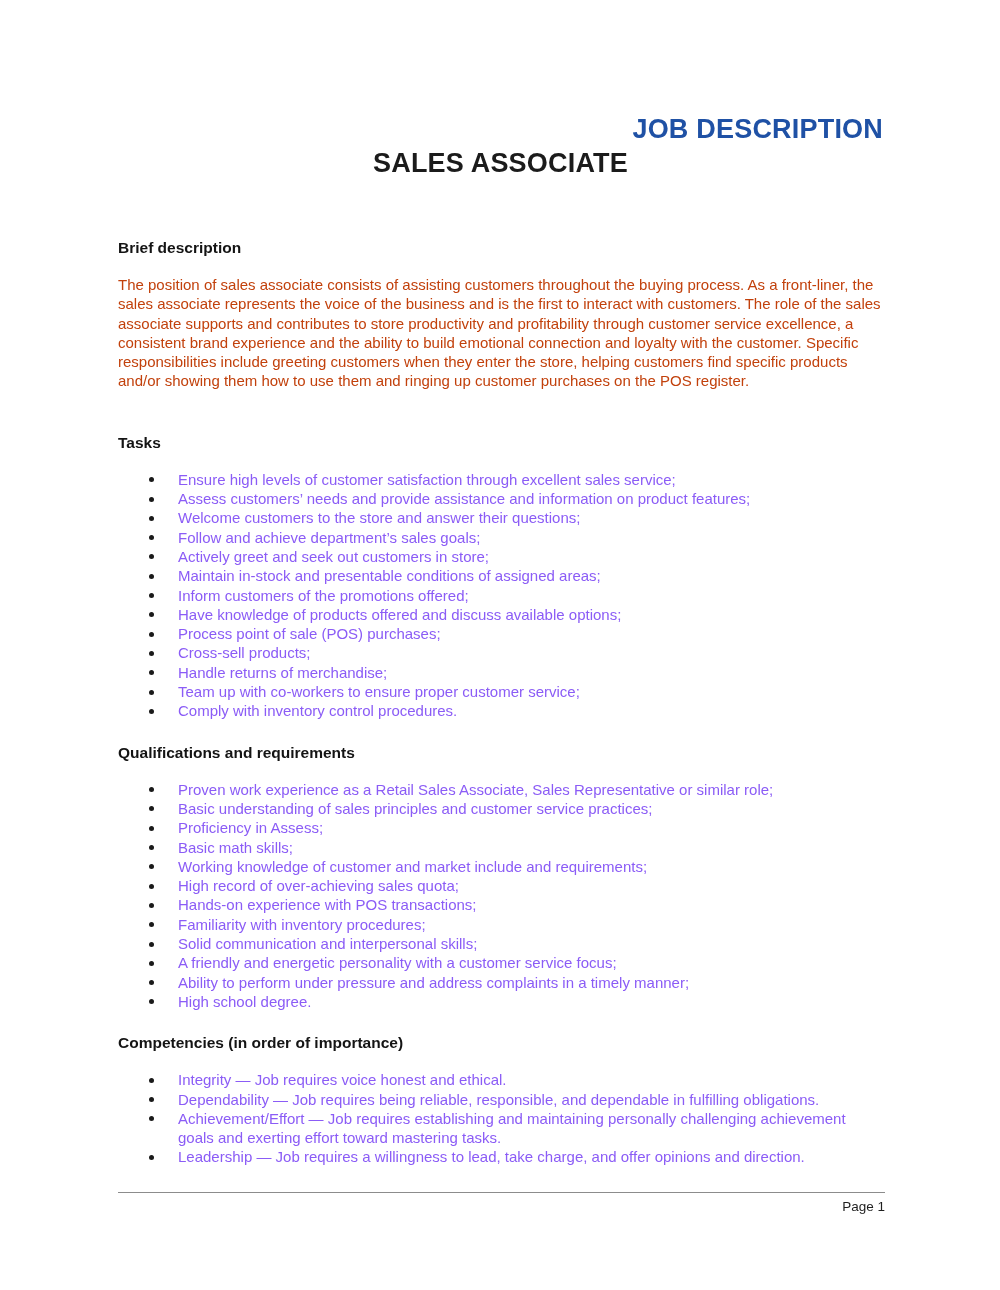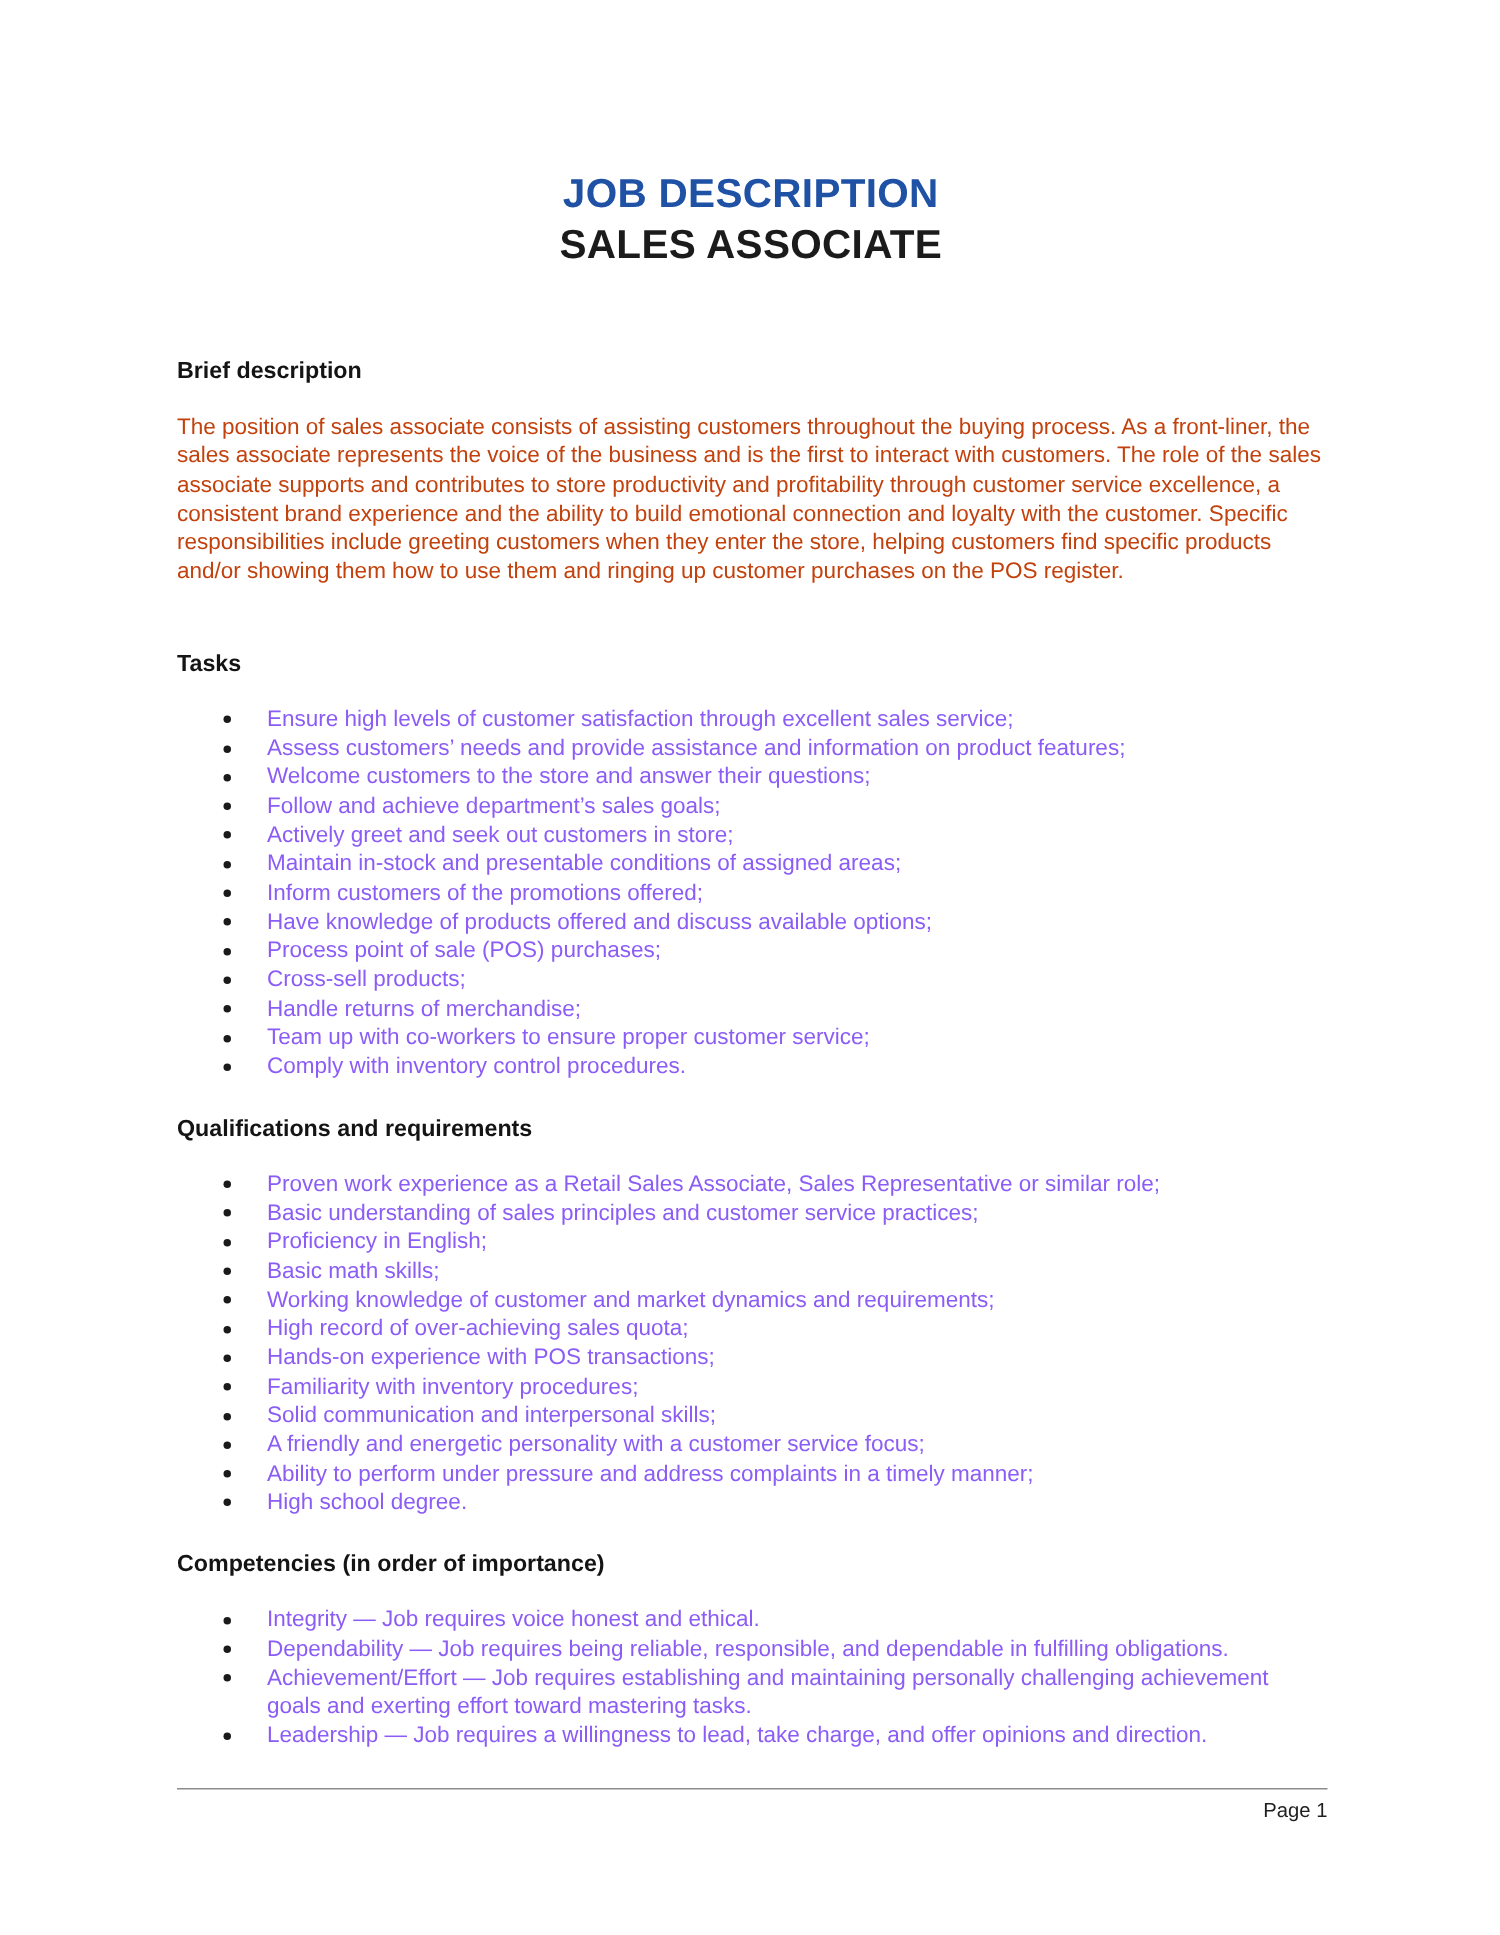--- a/index.html
+++ b/index.html
@@ -22,20 +22,21 @@
   .title-block {
     text-align: center;
     margin-bottom: 58px;
   }
   .doc-title {
     margin: 0;
     font-size: 27px;
     line-height: 34px;
     font-weight: bold;
     letter-spacing: 0.2px;
+    text-align: right;
   }
   .doc-subtitle {
     margin: 0;
     font-size: 27px;
     line-height: 34px;
     font-weight: bold;
     color: #1b1b1b;
     letter-spacing: 0.2px;
     text-align: center;
   }
@@ -183,31 +184,31 @@
           <span>Proven work experience as a Retail Sales Associate, Sales Representative or similar role;</span>
         </li>
 
         <li>
           <span class="dot"></span>
           <span>Basic understanding of sales principles and customer service practices;</span>
         </li>
 
         <li>
           <span class="dot"></span>
-          <span>Proficiency in English;</span>
+          <span>Proficiency in Assess;</span>
         </li>
 
         <li>
           <span class="dot"></span>
           <span>Basic math skills;</span>
         </li>
 
         <li>
           <span class="dot"></span>
-          <span>Working knowledge of customer and market dynamics and requirements;</span>
+          <span>Working knowledge of customer and market include and requirements;</span>
         </li>
 
         <li>
           <span class="dot"></span>
           <span>High record of over-achieving sales quota;</span>
         </li>
 
         <li>
           <span class="dot"></span>
           <span>Hands-on experience with POS transactions;</span>

